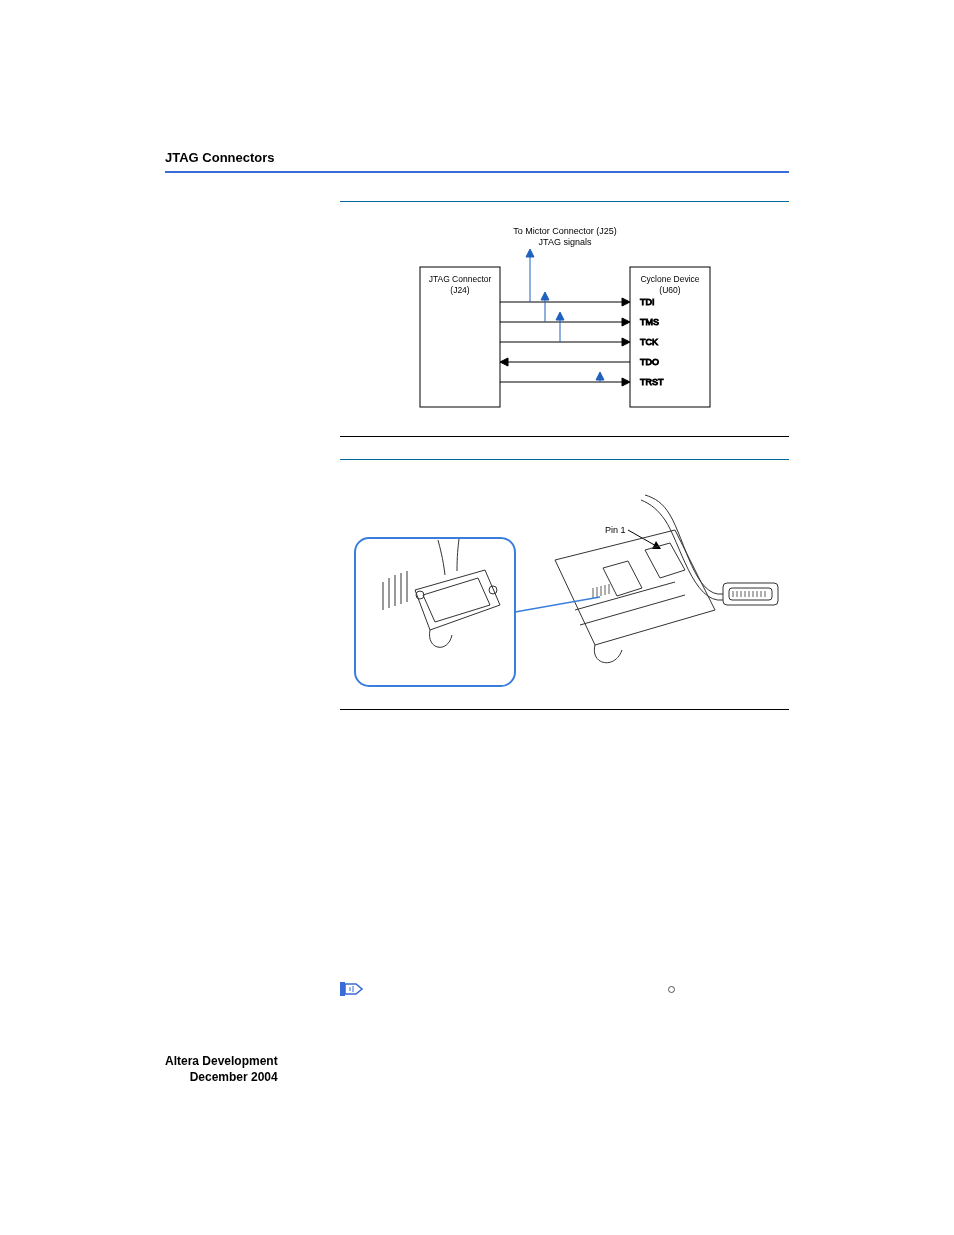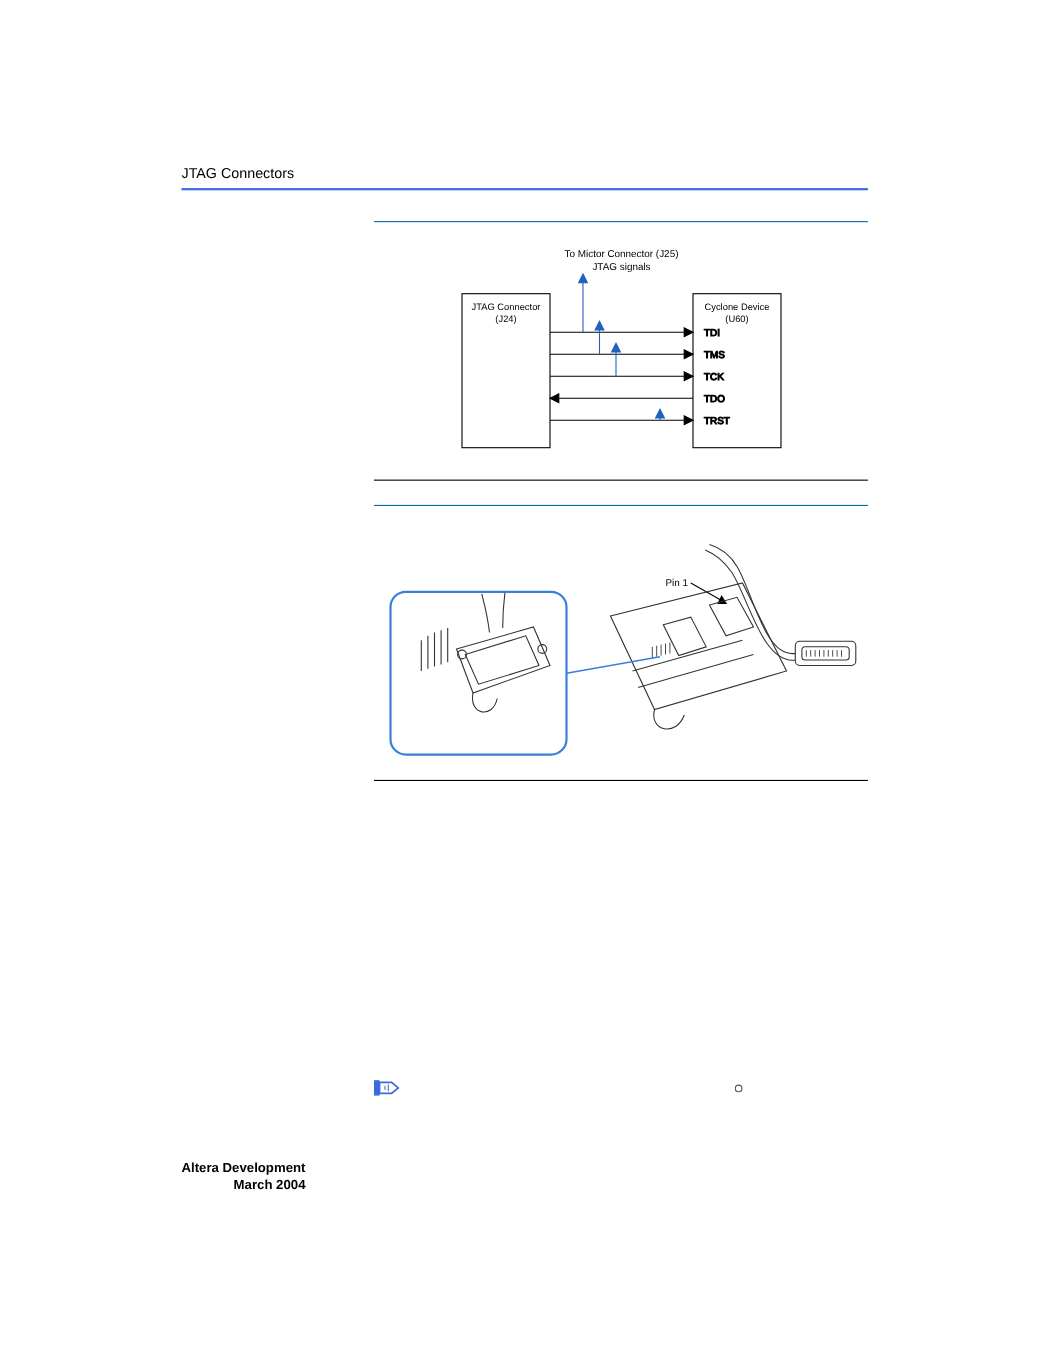--- a/index.html
+++ b/index.html
@@ -11,21 +11,21 @@
     height: 1235px;
     position: relative;
   }
   .page {
     padding: 150px 165px 0 165px;
     position: relative;
     height: 100%;
   }
   .running-head {
     font-family: Helvetica, Arial, sans-serif;
-    font-weight: normal;
+    font-weight: bold;
     font-size: 13px;
     color: #000;
     margin-bottom: 6px;
   }
   .head-rule {
     height: 2px;
     background: #3a6bd8;
     margin-bottom: 28px;
   }
   .figure-block {
@@ -202,17 +202,17 @@
         <line x1="10" y1="7" x2="10" y2="11" stroke="#3a6bd8" stroke-width="1"></line>
         <line x1="13" y1="6" x2="13" y2="12" stroke="#3a6bd8" stroke-width="1"></line>
       </svg>
     </span>
     <span class="open-circle"></span>
   </div>
 
   <div class="footer">
     <div class="right">
       <div>Altera Development</div>
-      <div>March 2004</div>
+      <div>December 2004</div>
     </div>
   </div>
 
 </div>
 
 </body></html>

